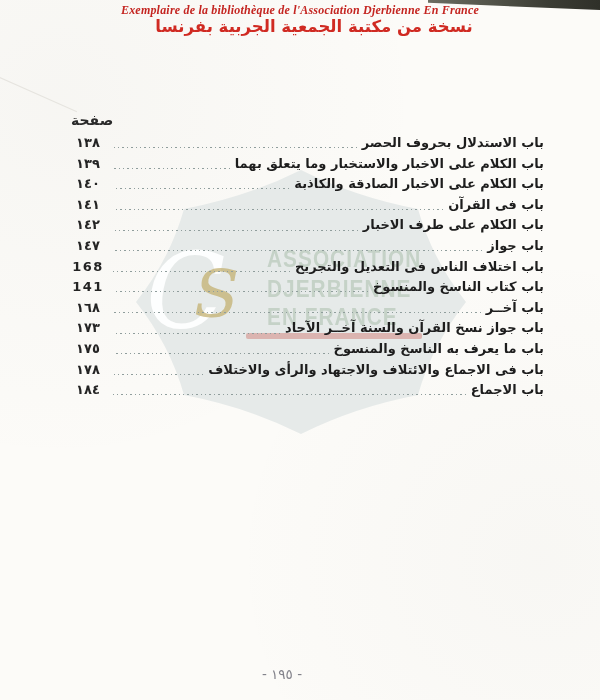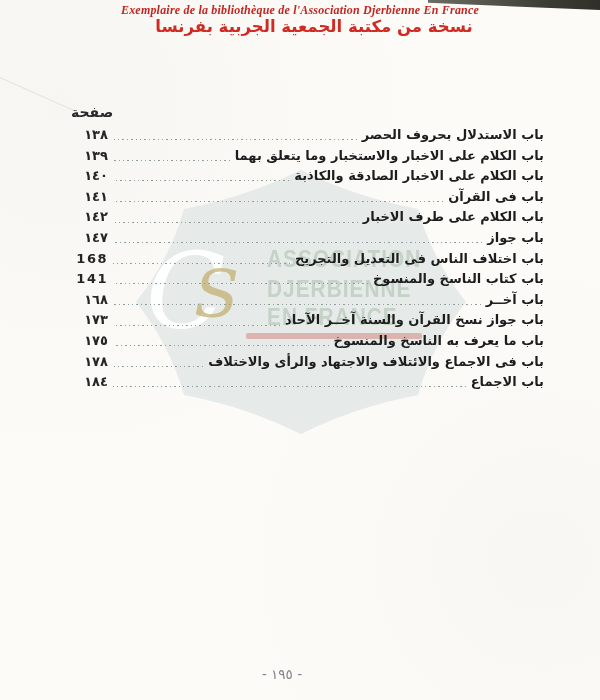--- a/index.html
+++ b/index.html
@@ -47,40 +47,40 @@
     font-size:20px;line-height:24.5px;letter-spacing:1px;
     color:rgba(170,189,172,0.55);
     transform:scale(1.04,1.18);transform-origin:left top;white-space:nowrap;
   }
   .wm-caption{
     position:absolute;left:246px;top:333px;width:176px;height:6px;
     background:rgba(206,116,106,0.45);border-radius:2px;filter:blur(0.7px);
   }
   
   .toc{
-    position:absolute;left:68px;right:56px;top:100px;z-index:2;direction:rtl;
+    position:absolute;left:68px;right:56px;top:108px;z-index:2;direction:rtl;
   }
   .toc-header{
     text-align:left;font-size:14px;font-weight:bold;color:#2a2a2a;
     height:25px;line-height:25px;padding-left:3px;
   }
   .toc-row{display:flex;height:20.6px;}
   .toc-title{
     font-size:13px;font-weight:bold;color:#1d1d1d;
     line-height:20.6px;white-space:nowrap;
   }
   .toc-leader{
     flex:1 1 auto;margin:0 5px;height:20.6px;
     background-image:repeating-linear-gradient(to left,#8f9d9c 0 1.4px,transparent 1.4px 4.4px);
     background-size:100% 1.4px;background-repeat:no-repeat;
     background-position:left calc(100% - 5px);
   }
   .toc-page{
     width:40px;font-size:13px;font-weight:bold;color:#242424;
-    line-height:20.6px;letter-spacing:1.5px;text-align:right;white-space:nowrap;
+    line-height:20.6px;letter-spacing:1.5px;text-align:center;white-space:nowrap;
   }
   
   .footer-num{
     position:absolute;top:666px;left:0;right:0;text-align:center;
     transform:translateX(-18px);
     font-size:13.5px;color:#83838b;letter-spacing:3px;z-index:2;
   }
 </style>
 </head>
 <body>

